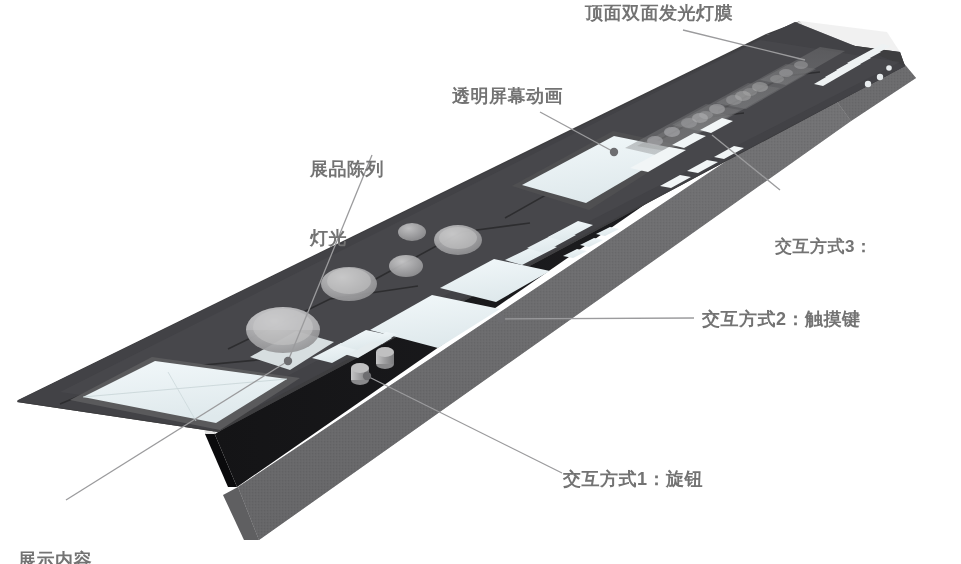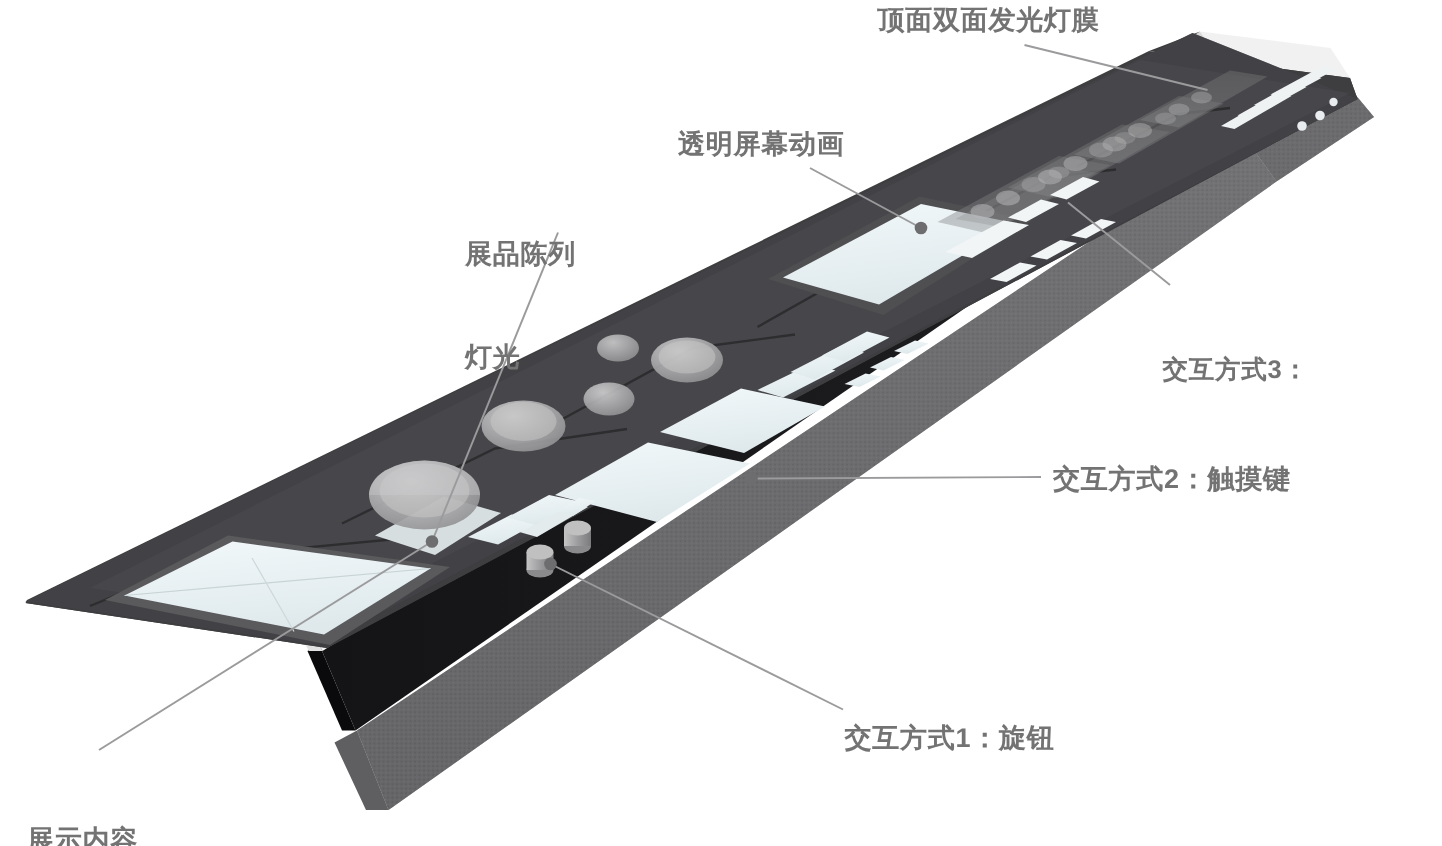--- a/index.html
+++ b/index.html
@@ -9,21 +9,21 @@
   svg.scene{position:absolute;left:0;top:0;width:961px;height:564px;}
   .lbl{position:absolute;font-weight:bold;color:#737373;letter-spacing:.5px;
        line-height:1.28;white-space:pre;}
   .lbl.s18{font-size:18px;}
   .lbl.s17{font-size:17px;}
   .lbl-top{left:585px;top:2px;}
   .lbl-screen{left:452px;top:85px;}
   .lbl-exhibit{left:310px;top:112px;}
   .lbl-i3{left:775px;top:192px;}
   .lbl-i2{left:670px;top:308px;margin-left:32px;}
-  .lbl-i1{left:563px;top:468px;margin-top:13px;}
+  .lbl-i1{left:563px;top:468px;}
   .lbl-content{left:18px;top:503px;}
 </style>
 </head>
 <body>
 
 <div id="stage">
 
   <svg class="scene" viewBox="0 0 961 564">
     <defs>
       <linearGradient id="gTop" x1="0" y1="1" x2="1" y2="0">

